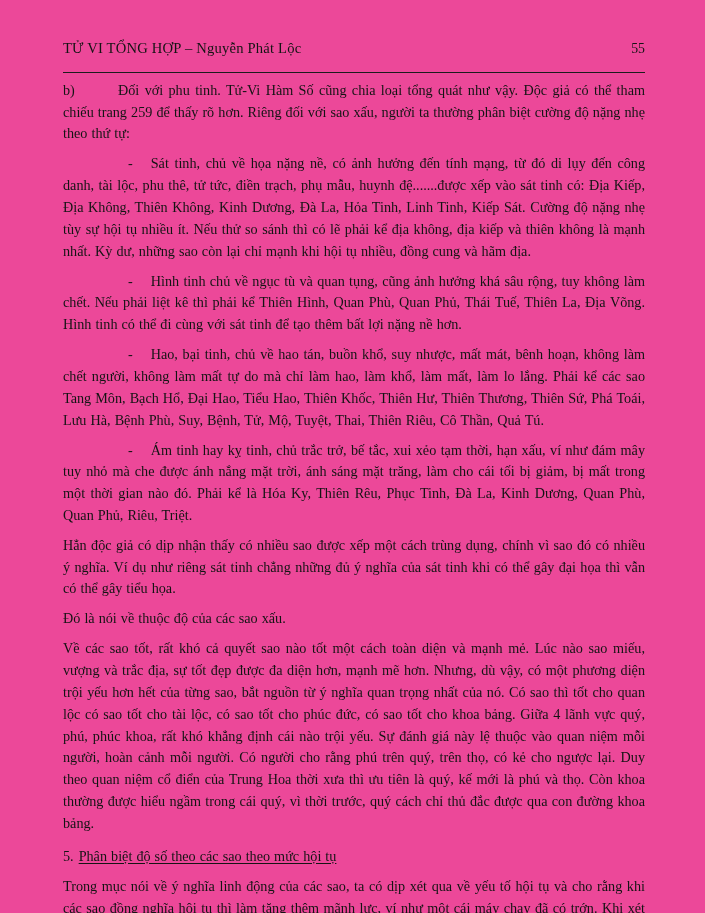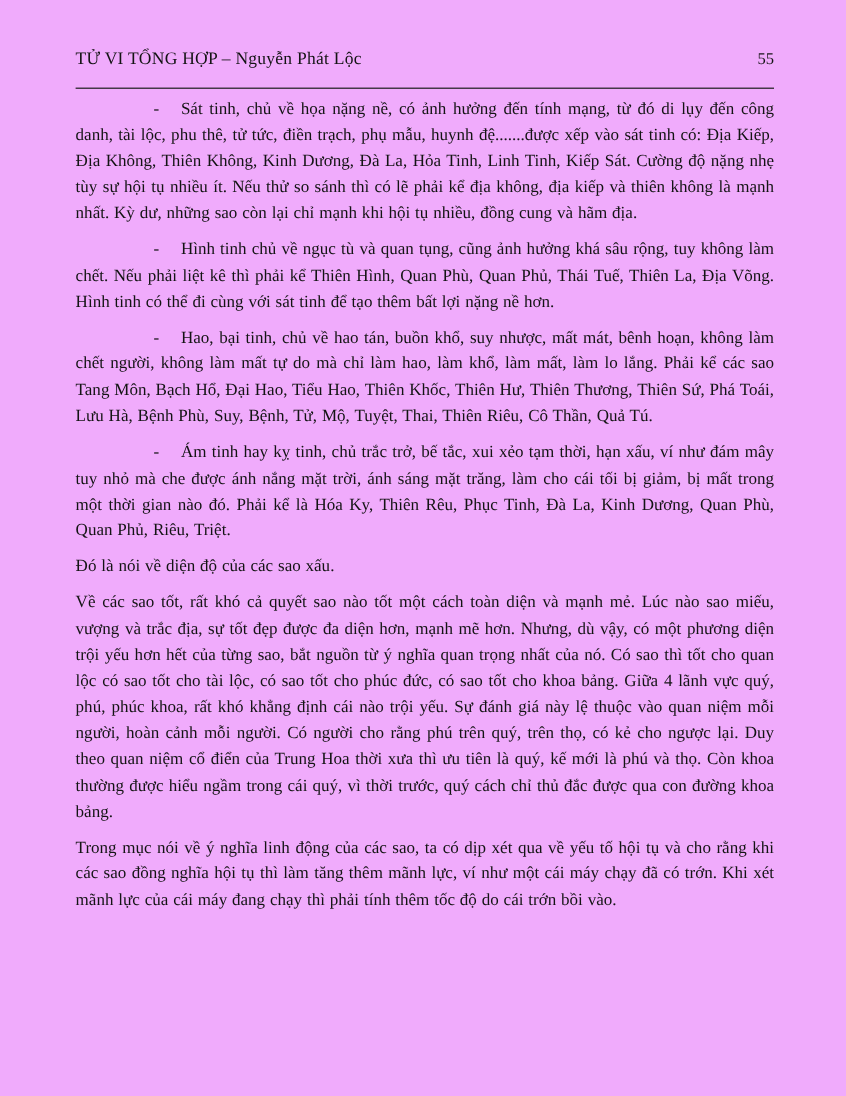--- a/index.html
+++ b/index.html
@@ -6,21 +6,21 @@
     margin: 0;
     padding: 0;
     background: #ffffff;
   }
   .page {
     position: relative;
     width: 705px;
     height: 913px;
     box-sizing: border-box;
     padding: 38px 60px 0 63px;
-    background: #f0abfc;
+    background: #ec4899;
     color: #141414;
     font-family: "Liberation Serif", "DejaVu Serif", serif;
     font-size: 14.2px;
     line-height: 21.8px;
     overflow: hidden;
   }
   .page-header {
     display: flex;
     justify-content: space-between;
     align-items: baseline;
@@ -66,30 +66,33 @@
 </head>
 <body>
 
 <div class="page">
 
   <div class="page-header">
     <span class="title">TỬ VI TỔNG HỢP – Nguyễn Phát Lộc</span>
     <span class="pagenum">55</span>
   </div>
 
+  <p class="para labeled"><span class="plabel">b)</span><span>Đối với phu tinh. Tử-Vi Hàm Số cũng chia loại tổng quát như vậy. Độc giả có thể tham chiếu trang 259 để thấy rõ hơn. Riêng đối với sao xấu, người ta thường phân biệt cường độ nặng nhẹ theo thứ tự:</span></p>
 
   <p class="para bullet"><span class="dash">-</span><span>Sát tinh, chủ về họa nặng nề, có ảnh hưởng đến tính mạng, từ đó di lụy đến công danh, tài lộc, phu thê, tử tức, điền trạch, phụ mẫu, huynh đệ.......được xếp vào sát tinh có: Địa Kiếp, Địa Không, Thiên Không, Kinh Dương, Đà La, Hỏa Tinh, Linh Tinh, Kiếp Sát. Cường độ nặng nhẹ tùy sự hội tụ nhiều ít. Nếu thử so sánh thì có lẽ phải kể địa không, địa kiếp và thiên không là mạnh nhất. Kỳ dư, những sao còn lại chỉ mạnh khi hội tụ nhiều, đồng cung và hãm địa.</span></p>
 
   <p class="para bullet"><span class="dash">-</span><span>Hình tinh chủ về ngục tù và quan tụng, cũng ảnh hưởng khá sâu rộng, tuy không làm chết. Nếu phải liệt kê thì phải kể Thiên Hình, Quan Phù, Quan Phủ, Thái Tuế, Thiên La, Địa Võng. Hình tinh có thể đi cùng với sát tinh để tạo thêm bất lợi nặng nề hơn.</span></p>
 
   <p class="para bullet"><span class="dash">-</span><span>Hao, bại tinh, chủ về hao tán, buồn khổ, suy nhược, mất mát, bênh hoạn, không làm chết người, không làm mất tự do mà chỉ làm hao, làm khổ, làm mất, làm lo lắng. Phải kể các sao Tang Môn, Bạch Hổ, Đại Hao, Tiểu Hao, Thiên Khốc, Thiên Hư, Thiên Thương, Thiên Sứ, Phá Toái, Lưu Hà, Bệnh Phù, Suy, Bệnh, Tử, Mộ, Tuyệt, Thai, Thiên Riêu, Cô Thần, Quả Tú.</span></p>
 
   <p class="para bullet"><span class="dash">-</span><span>Ám tinh hay kỵ tinh, chủ trắc trở, bế tắc, xui xẻo tạm thời, hạn xấu, ví như đám mây tuy nhỏ mà che được ánh nắng mặt trời, ánh sáng mặt trăng, làm cho cái tối bị giảm, bị mất trong một thời gian nào đó. Phải kể là Hóa Ky, Thiên Rêu, Phục Tinh, Đà La, Kinh Dương, Quan Phù, Quan Phủ, Riêu, Triệt.</span></p>
 
+  <p class="para">Hẳn độc giả có dịp nhận thấy có nhiều sao được xếp một cách trùng dụng, chính vì sao đó có nhiều ý nghĩa. Ví dụ như riêng sát tinh chẳng những đủ ý nghĩa của sát tinh khi có thể gây đại họa thì vẫn có thể gây tiểu họa.</p>
 
-  <p class="para">Đó là nói về diện độ của các sao xấu.</p>
+  <p class="para">Đó là nói về thuộc độ của các sao xấu.</p>
 
   <p class="para">Về các sao tốt, rất khó cả quyết sao nào tốt một cách toàn diện và mạnh mẻ. Lúc nào sao miếu, vượng và trắc địa, sự tốt đẹp được đa diện hơn, mạnh mẽ hơn. Nhưng, dù vậy, có một phương diện trội yếu hơn hết của từng sao, bắt nguồn từ ý nghĩa quan trọng nhất của nó. Có sao thì tốt cho quan lộc có sao tốt cho tài lộc, có sao tốt cho phúc đức, có sao tốt cho khoa bảng. Giữa 4 lãnh vực quý, phú, phúc khoa, rất khó khẳng định cái nào trội yếu. Sự đánh giá này lệ thuộc vào quan niệm mỗi người, hoàn cảnh mỗi người. Có người cho rằng phú trên quý, trên thọ, có kẻ cho ngược lại. Duy theo quan niệm cổ điển của Trung Hoa thời xưa thì ưu tiên là quý, kế mới là phú và thọ. Còn khoa thường được hiểu ngầm trong cái quý, vì thời trước, quý cách chỉ thủ đắc được qua con đường khoa bảng.</p>
 
+  <p class="para heading"><span class="hnum">5.</span><span class="htext">Phân biệt độ số theo các sao theo mức hội tụ</span></p>
 
   <p class="para">Trong mục nói về ý nghĩa linh động của các sao, ta có dịp xét qua về yếu tố hội tụ và cho rằng khi các sao đồng nghĩa hội tụ thì làm tăng thêm mãnh lực, ví như một cái máy chạy đã có trớn. Khi xét mãnh lực của cái máy đang chạy thì phải tính thêm tốc độ do cái trớn bồi vào.</p>
 
 </div>
 
 </body></html>

